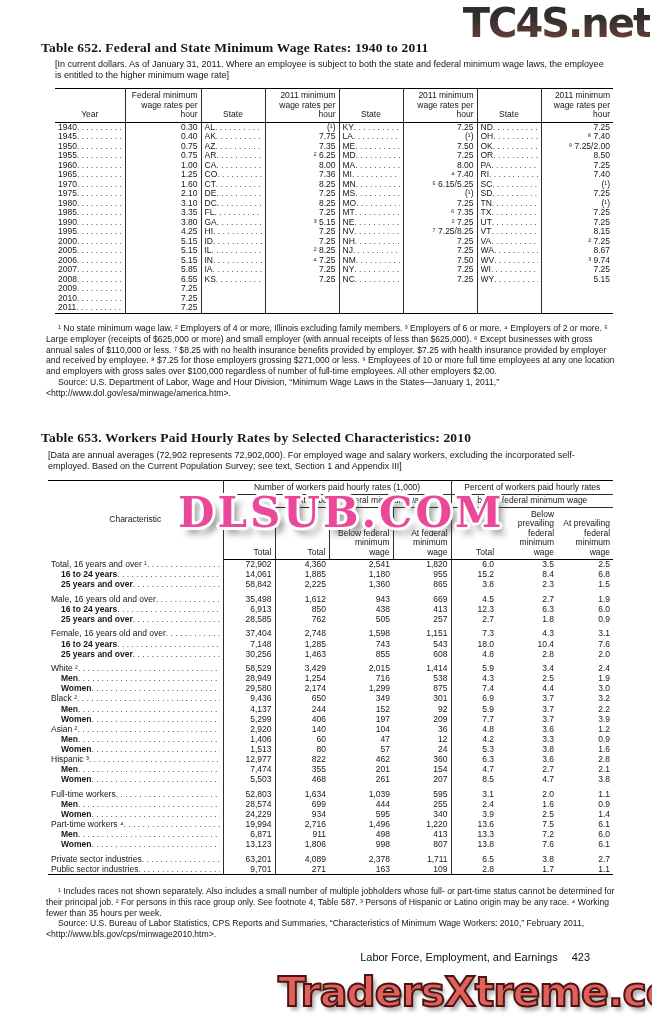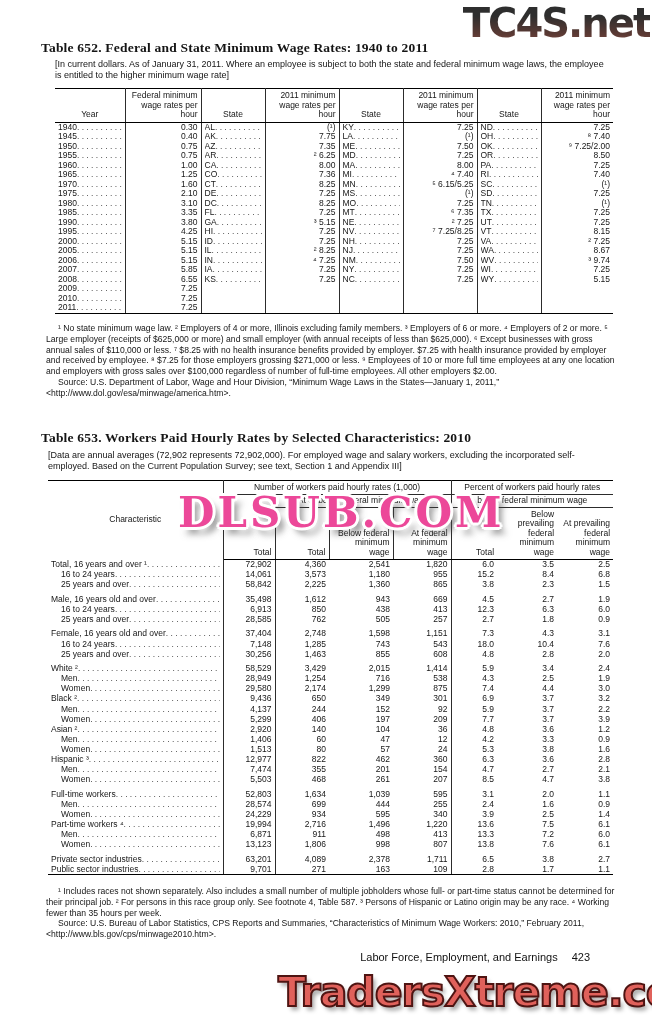--- a/index.html
+++ b/index.html
@@ -67,21 +67,21 @@
   #t653 .h-sub.pct{border-left:1px solid #2c2c2c;}
   #t653 .h-leaf{text-align:right;}
   #t653 .h-leaf.bl{border-left:1px solid #2c2c2c;}
   #t653 thead tr:last-child th{border-bottom:1.5px solid #000;}
   #t653 th.h-t2{border-bottom:1.5px solid #000;text-align:right;border-left:1px solid #2c2c2c;border-right:1px solid #2c2c2c;}
   #t653 td.c-num{text-align:right;}
   #t653 td.n0{border-left:1px solid #2c2c2c;}
   #t653 td.n1{border-left:1px solid #2c2c2c;}
   #t653 td.n4{border-left:1px solid #2c2c2c;}
   #t653 td.c-label{border-right:1px solid #2c2c2c;}
-  #t653 td.c-label .ind{padding-left:10px;}
+  #t653 td.c-label .ind{padding-left:10px;font-weight:bold;}
   #t653 tr.gap td{padding-top:5px;}
   #t653 tr.bold{font-weight:bold;}
   #t653 tbody tr:last-child td{border-bottom:1px solid #000;}
   #t653 tbody td{padding-top:0.6px;}
   
   .footer-line{position:absolute;top:951px;right:62px;font-size:11px;color:#111;}
   .footer-line .pg{margin-left:14px;}
   .credit{position:absolute;top:967px;left:55px;font-size:9.5px;color:#222;}
 </style>
 </head>
@@ -734,21 +734,21 @@
           <td class="c-num n6">2.5</td>
         </tr>
         <tr>
           <td class="c-label">
             <span class="lead">
               <span class="lt ind">16 to 24 years</span>
               <span class="ld"></span>
             </span>
           </td>
           <td class="c-num n0">14,061</td>
-          <td class="c-num n1">3,573</td>
+          <td class="c-num n1">1,885</td>
           <td class="c-num n2">1,180</td>
           <td class="c-num n3">955</td>
           <td class="c-num n4">15.2</td>
           <td class="c-num n5">8.4</td>
           <td class="c-num n6">6.8</td>
         </tr>
         <tr>
           <td class="c-label">
             <span class="lead">
               <span class="lt ind">25 years and over</span>

